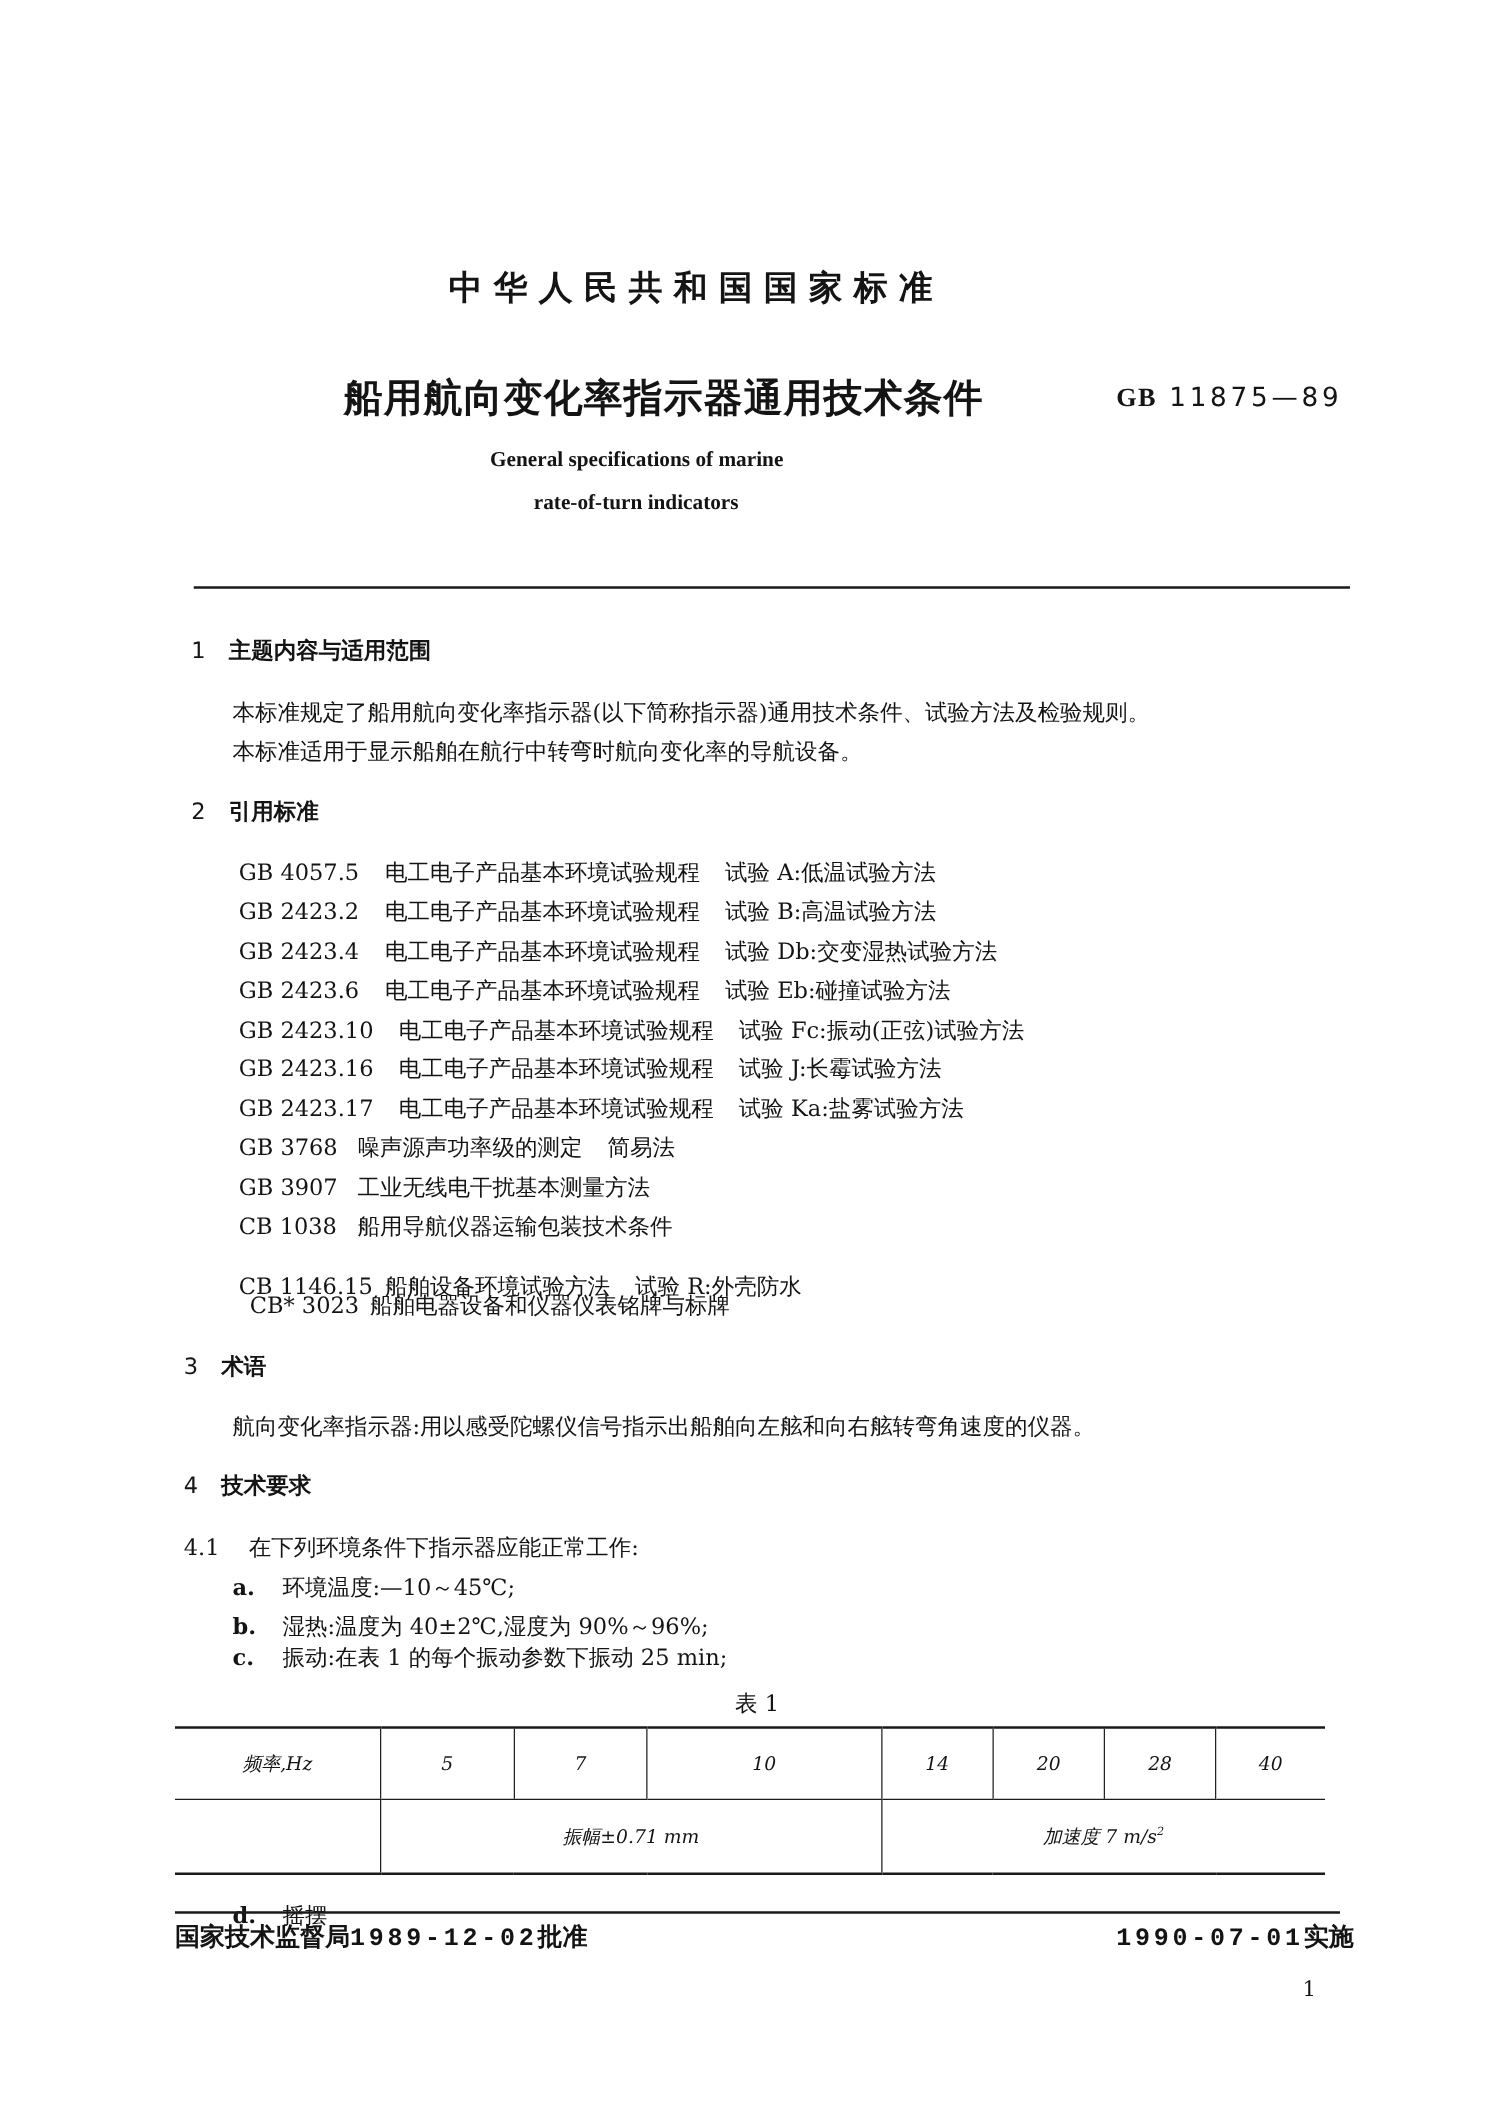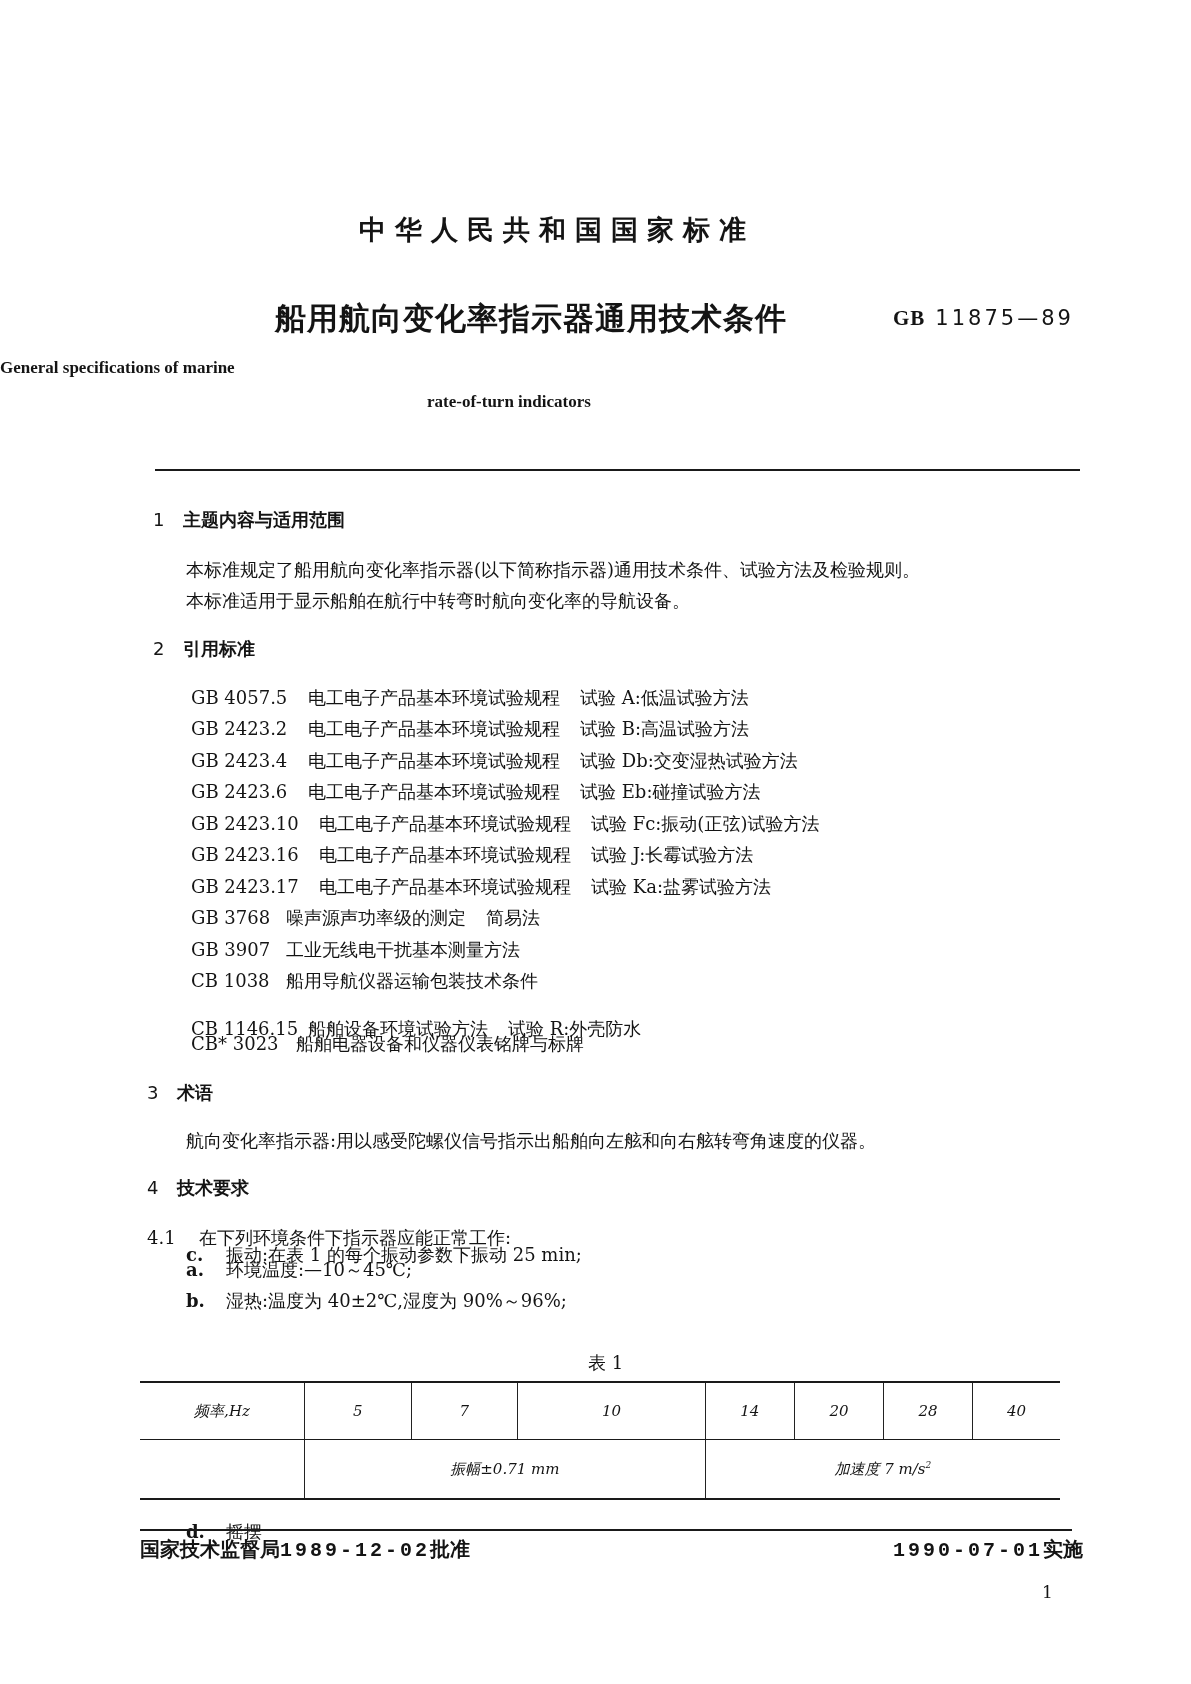--- a/index.html
+++ b/index.html
@@ -7,21 +7,21 @@
          font-family:"DejaVu Serif","Liberation Serif",serif; color:#141414; }
   .abs { position:absolute; white-space:nowrap; }
   .sans { font-family:"DejaVu Sans","Liberation Sans",sans-serif; }
   .national { left:0; width:1191px; top:212px; text-align:left; padding-left:335px; box-sizing:border-box;
               font-size:27px; font-weight:bold; letter-spacing:9px;margin-left:24px; }
   .main-title { left:275px; top:298px; font-size:31px; font-weight:bold; letter-spacing:1px; }
   .gb-code { left:893px; top:306px; font-size:21px; letter-spacing:3px; }
   .gb-code .gb { font-weight:bold; letter-spacing:1px; margin-right:10px; }
   .en { left:0; width:1191px; text-align:left; font-size:17px; font-weight:bold;
         font-family:"Liberation Serif","DejaVu Serif",serif; }
-  .en1 { top:358px; box-sizing:border-box; }
+  .en1 { top:358px; padding-left:392px; box-sizing:border-box; }
   .en2 { top:392px; padding-left:427px; box-sizing:border-box; }
   .rule { position:absolute; background:#1a1a1a; }
   .sec { font-size:18px; font-weight:bold; }
   .sec .num { display:inline-block; width:30px; font-weight:normal; }
   .para { font-size:18px; }
   .ref { font-size:18px; }
   .ref .code { display:inline-block; }
   .ref .gap { display:inline-block; width:20px; }
   .item-letter { display:inline-block; width:40px; font-weight:bold; }
   table.t1 { position:absolute; left:140px; top:1381px; width:920px; border-collapse:collapse;
@@ -84,21 +84,21 @@
   </div>
   <div class="abs ref" style="left:191px; top:938px;">
     <span class="code" style="width:95px">GB 3907</span><span>工业无线电干扰基本测量方法</span>
   </div>
   <div class="abs ref" style="left:191px; top:969px;">
     <span class="code" style="width:95px">CB 1038</span><span>船用导航仪器运输包装技术条件</span>
   </div>
   <div class="abs ref" style="left:191px; top:1001px;margin-top:16px;">
     <span class="code" style="width:117px">CB 1146.15</span><span>船舶设备环境试验方法</span><span class="gap"></span><span>试验 R:外壳防水</span>
   </div>
-  <div class="abs ref" style="left:191px; top:1032px;">
+  <div class="abs ref" style="left:191px; top:1032px;text-align:center;">
     <span class="code" style="width:105px">CB* 3023</span><span>船舶电器设备和仪器仪表铭牌与标牌</span>
   </div>
 </div>
 
 <div class="abs sec sans" style="left:147px; top:1081px;">
   <span class="num">3</span><span>术语</span>
 </div>
 <div class="abs para" style="left:186px; top:1129px;">航向变化率指示器:用以感受陀螺仪信号指示出船舶向左舷和向右舷转弯角速度的仪器。</div>
 
 <div class="abs sec sans" style="left:147px; top:1176px;">
@@ -106,21 +106,21 @@
 </div>
 <div class="abs para" style="left:147px; top:1226px;">
   <span style="display:inline-block; width:52px;">4.1</span><span>在下列环境条件下指示器应能正常工作:</span>
 </div>
 <div class="abs para" style="left:186px; top:1258px;">
   <span class="item-letter">a.</span><span>环境温度:—10～45℃;</span>
 </div>
 <div class="abs para" style="left:186px; top:1289px;">
   <span class="item-letter">b.</span><span>湿热:温度为 40±2℃,湿度为 90%～96%;</span>
 </div>
-<div class="abs para" style="left:186px; top:1243px;">
+<div class="abs para" style="left:186px; top:1314px;">
   <span class="item-letter">c.</span><span>振动:在表 1 的每个振动参数下振动 25 min;</span>
 </div>
 
 <div class="abs para" style="left:588px; top:1351px;">表 1</div>
 
 <table class="t1">
   <tbody>
       <tr class="r1">
     <td>频率,Hz</td>
     <td>5</td>

